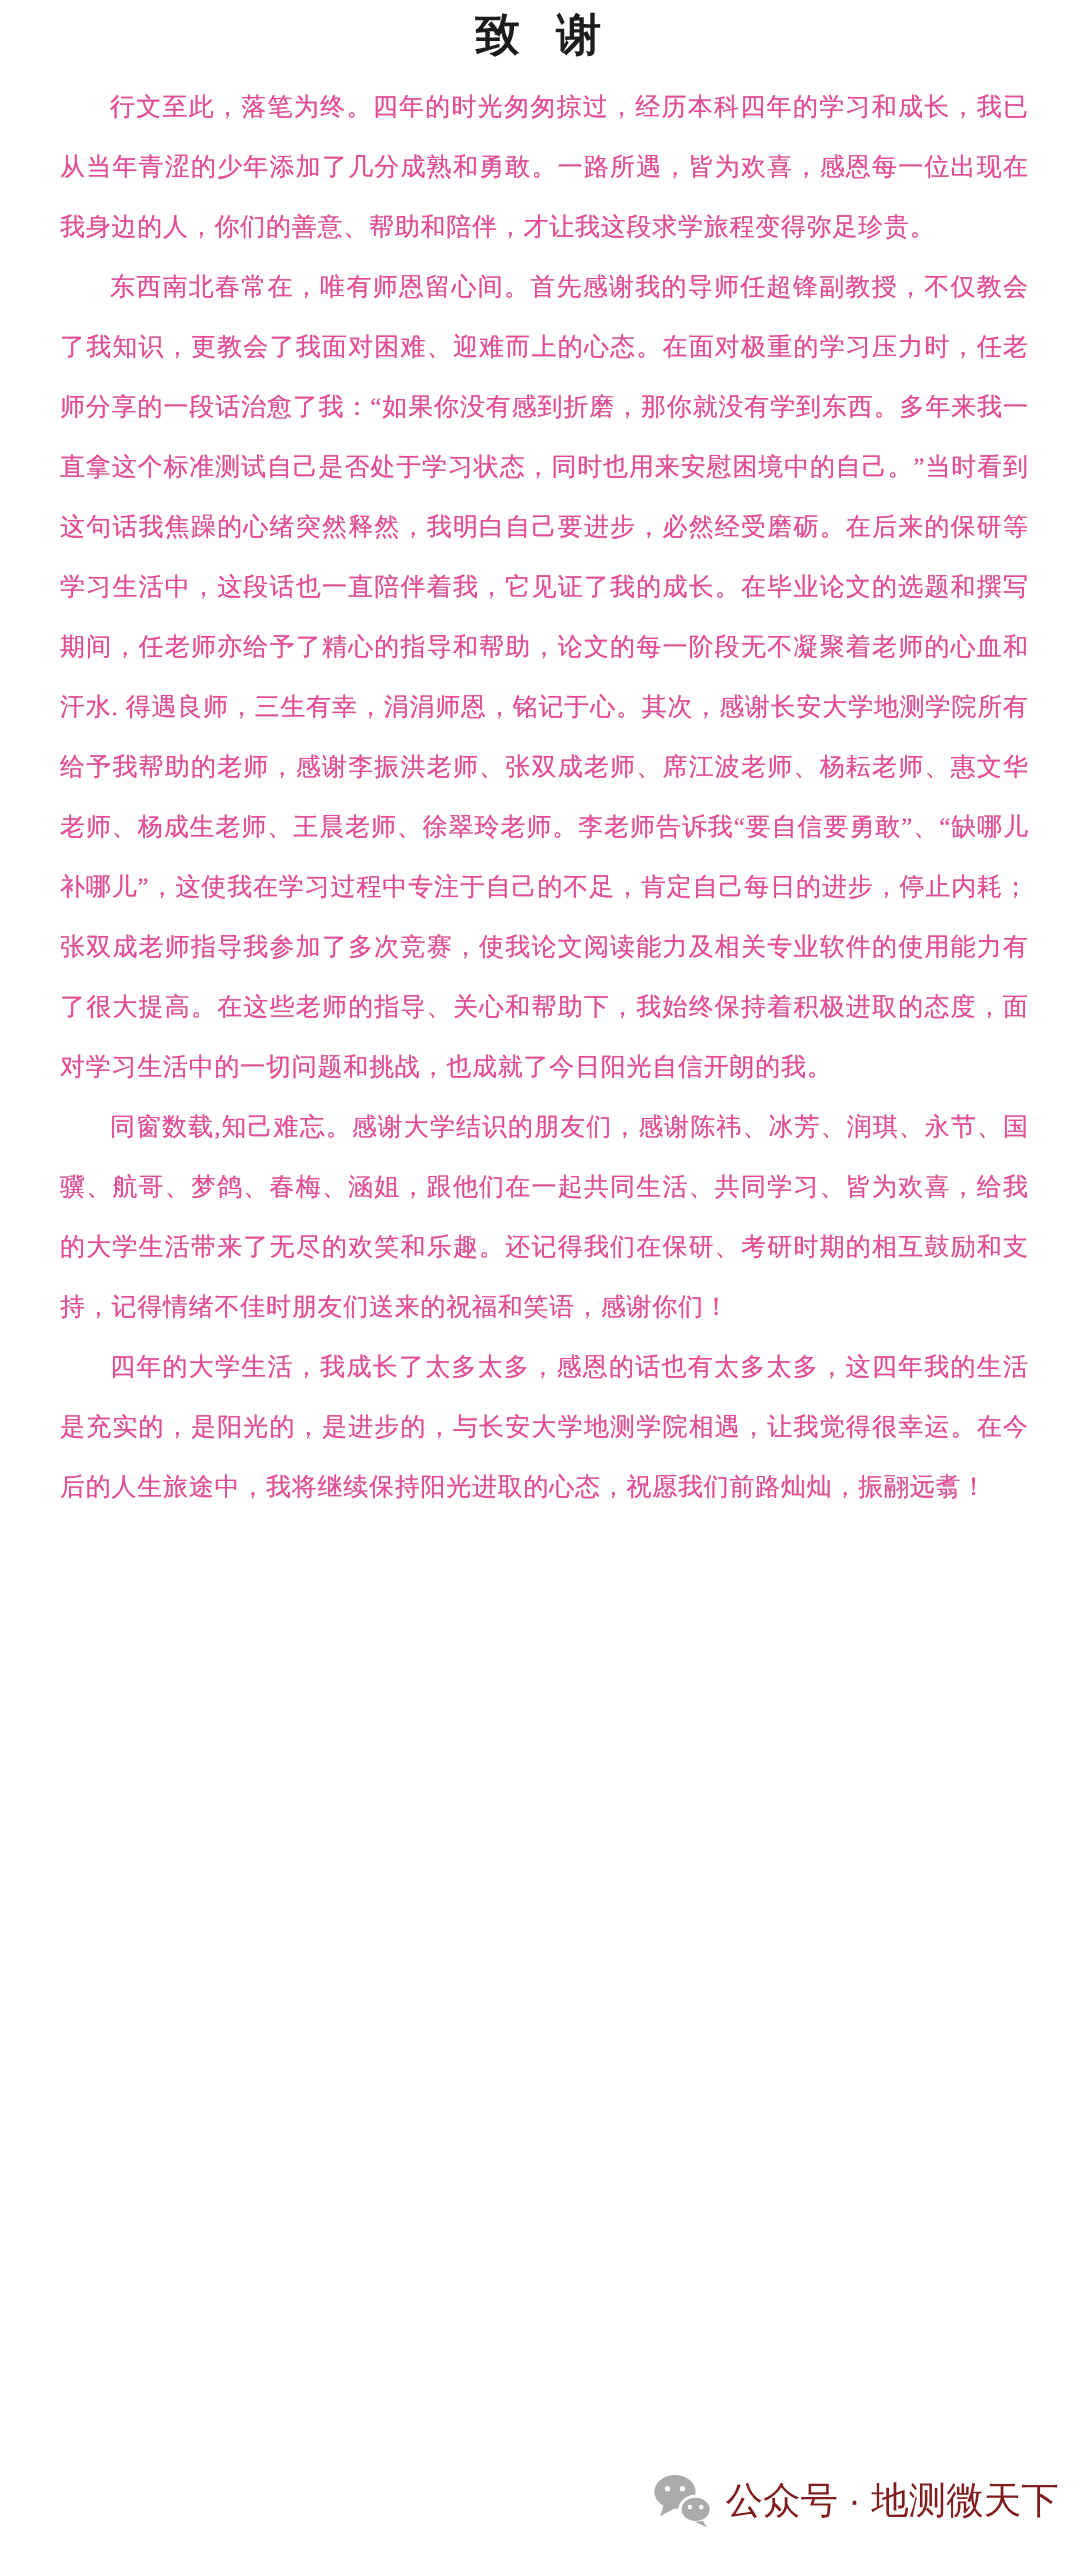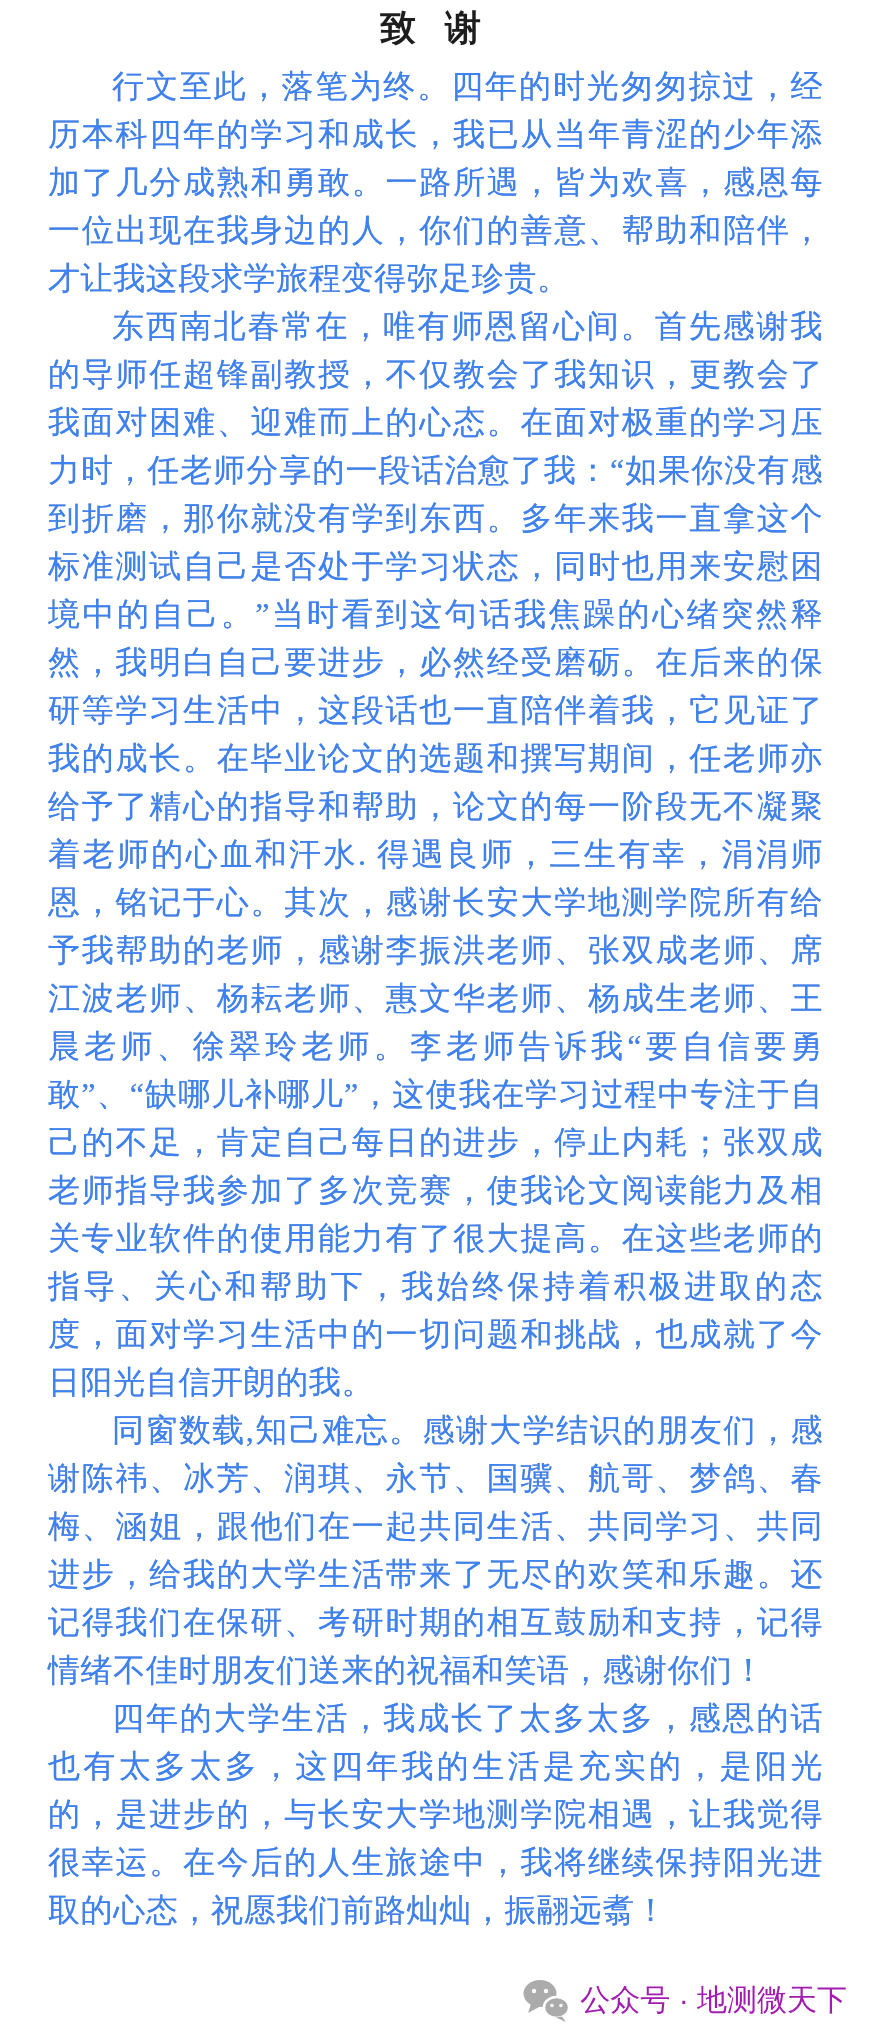--- a/index.html
+++ b/index.html
@@ -26,37 +26,37 @@
     text-align: center;
     font-size: 36px;
     font-weight: 700;
     letter-spacing: 10px;
     color: #1d1d1d;
     line-height: 44px;
     font-family: "Liberation Serif", "DejaVu Serif", serif;
   }
   .para {
     margin: 0;
-    font-size: 32px;
+    font-size: 20px;
     letter-spacing: 0.6px;
     line-height: 48px;
-    color: #3b82f6;
+    color: #ec4899;
     text-align: justify;
     text-indent: 2em;
     text-shadow: 0 0 0.6px rgba(40,40,40,0.45);
     word-break: break-all;
   }
   .watermark {
     position: absolute;
     right: 24px;
     bottom: 22px;
     display: flex;
     align-items: center;
     gap: 10px;
-    color: #a21caf;
+    color: #7f1d1d;
     font-size: 30px;
     font-family: "Liberation Sans", "DejaVu Sans", sans-serif;
     white-space: nowrap;
     user-select: none;
   }
   .wx-icon {
     display: inline-flex;
     width: 48px;
     height: 44px;
     flex: 0 0 auto;
@@ -64,21 +64,21 @@
   .wx-icon svg { width: 100%; height: 100%; }
 </style>
 </head>
 <body>
 
 <div class="page">
   <h1 class="page-title">致 谢</h1>
 
   <p class="para">行文至此，落笔为终。四年的时光匆匆掠过，经历本科四年的学习和成长，我已从当年青涩的少年添加了几分成熟和勇敢。一路所遇，皆为欢喜，感恩每一位出现在我身边的人，你们的善意、帮助和陪伴，才让我这段求学旅程变得弥足珍贵。</p>
   <p class="para">东西南北春常在，唯有师恩留心间。首先感谢我的导师任超锋副教授，不仅教会了我知识，更教会了我面对困难、迎难而上的心态。在面对极重的学习压力时，任老师分享的一段话治愈了我：“如果你没有感到折磨，那你就没有学到东西。多年来我一直拿这个标准测试自己是否处于学习状态，同时也用来安慰困境中的自己。”当时看到这句话我焦躁的心绪突然释然，我明白自己要进步，必然经受磨砺。在后来的保研等学习生活中，这段话也一直陪伴着我，它见证了我的成长。在毕业论文的选题和撰写期间，任老师亦给予了精心的指导和帮助，论文的每一阶段无不凝聚着老师的心血和汗水. 得遇良师，三生有幸，涓涓师恩，铭记于心。其次，感谢长安大学地测学院所有给予我帮助的老师，感谢李振洪老师、张双成老师、席江波老师、杨耘老师、惠文华老师、杨成生老师、王晨老师、徐翠玲老师。李老师告诉我“要自信要勇敢”、“缺哪儿补哪儿”，这使我在学习过程中专注于自己的不足，肯定自己每日的进步，停止内耗；张双成老师指导我参加了多次竞赛，使我论文阅读能力及相关专业软件的使用能力有了很大提高。在这些老师的指导、关心和帮助下，我始终保持着积极进取的态度，面对学习生活中的一切问题和挑战，也成就了今日阳光自信开朗的我。</p>
-  <p class="para">同窗数载,知己难忘。感谢大学结识的朋友们，感谢陈祎、冰芳、润琪、永节、国骥、航哥、梦鸽、春梅、涵姐，跟他们在一起共同生活、共同学习、共同进步，给我的大学生活带来了无尽的欢笑和乐趣。还记得我们在保研、考研时期的相互鼓励和支持，记得情绪不佳时朋友们送来的祝福和笑语，感谢你们！</p>
+  <p class="para">同窗数载,知己难忘。感谢大学结识的朋友们，感谢陈祎、冰芳、润琪、永节、国骥、航哥、梦鸽、春梅、涵姐，跟他们在一起共同生活、共同学习、皆为欢喜，给我的大学生活带来了无尽的欢笑和乐趣。还记得我们在保研、考研时期的相互鼓励和支持，记得情绪不佳时朋友们送来的祝福和笑语，感谢你们！</p>
   <p class="para">四年的大学生活，我成长了太多太多，感恩的话也有太多太多，这四年我的生活是充实的，是阳光的，是进步的，与长安大学地测学院相遇，让我觉得很幸运。在今后的人生旅途中，我将继续保持阳光进取的心态，祝愿我们前路灿灿，振翮远翥！</p>
 
   <div class="watermark">
     <span class="wx-icon">
       <svg viewBox="0 0 48 44" xmlns="http://www.w3.org/2000/svg" aria-hidden="true">
 
         <ellipse cx="18" cy="15.5" rx="16.5" ry="13.5" fill="#ababab"></ellipse>
         <polygon points="9,26 6,35 18,28.5" fill="#ababab"></polygon>
         <circle cx="12" cy="13" r="2.2" fill="#ffffff"></circle>
         <circle cx="24" cy="13" r="2.2" fill="#ffffff"></circle>

